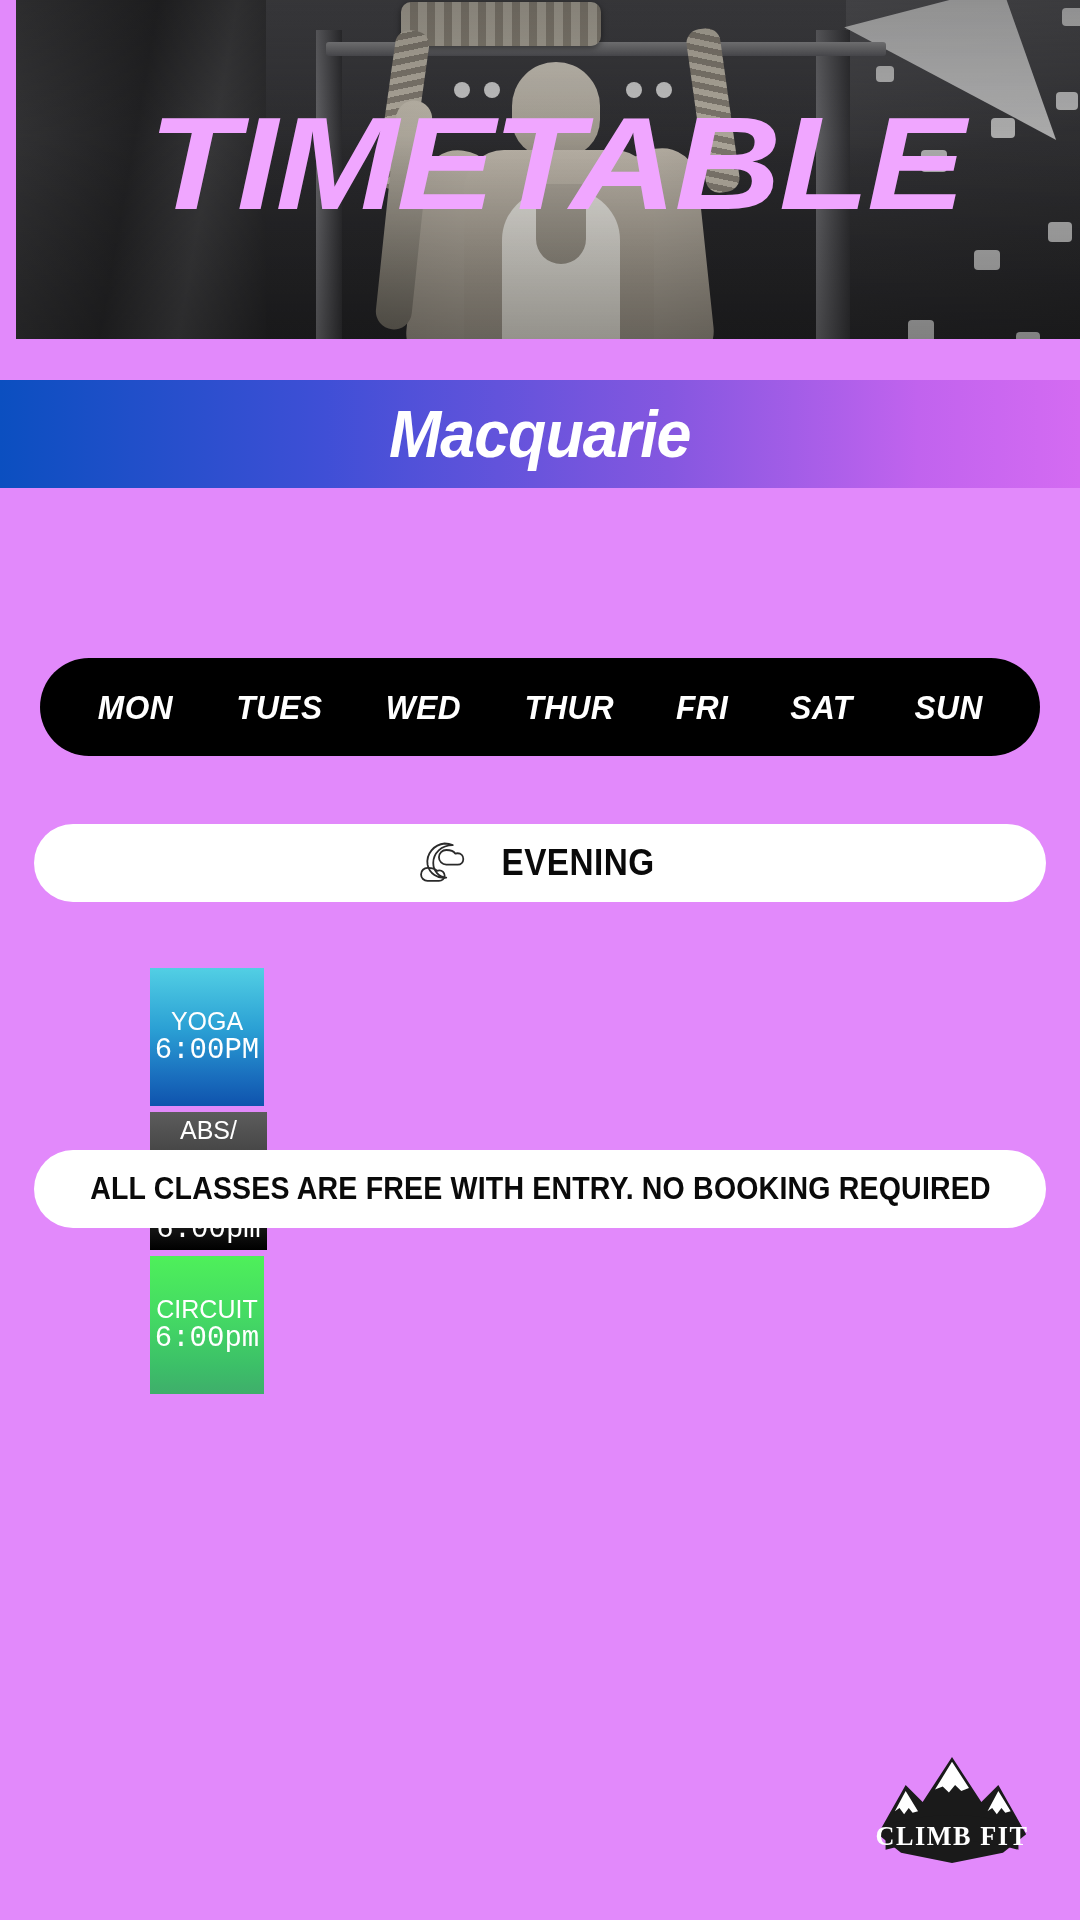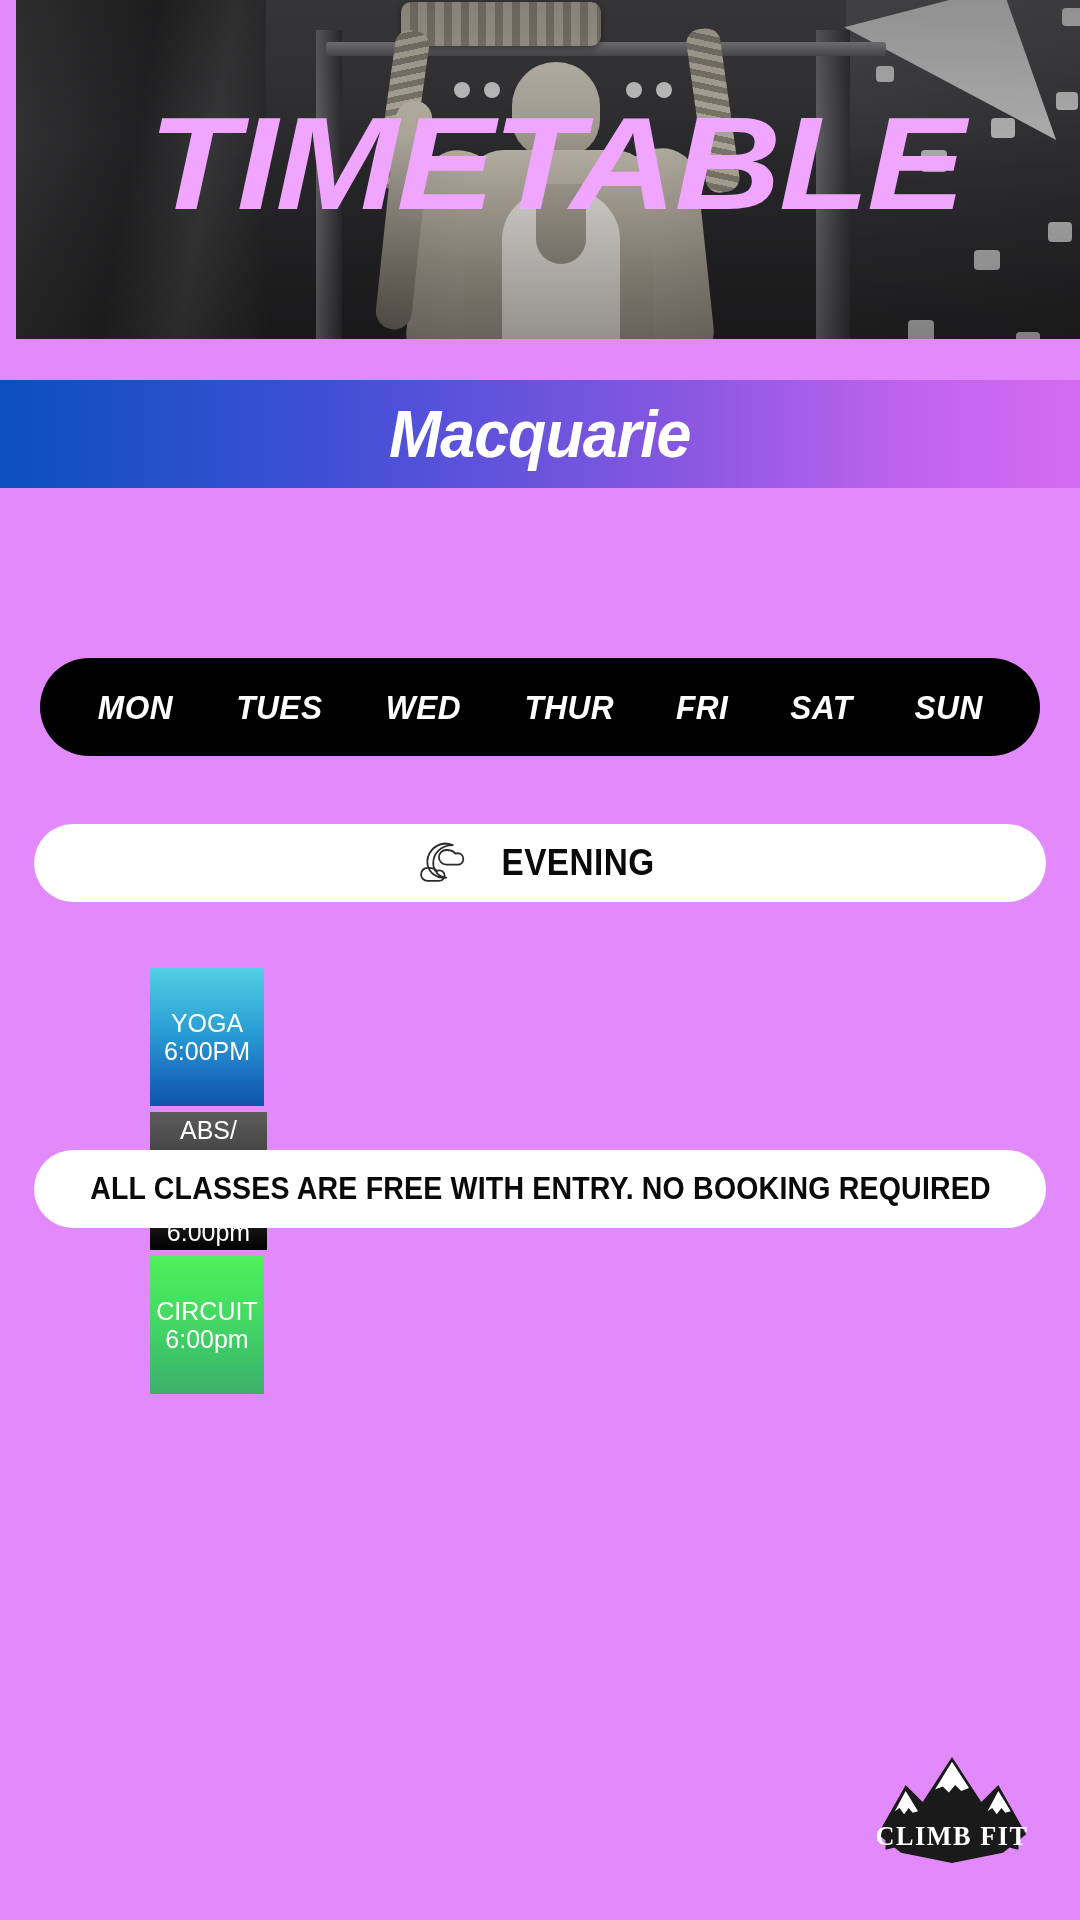--- a/index.html
+++ b/index.html
@@ -118,21 +118,21 @@
   }
 
   
   .cards { position:absolute; left:150px; top:786px; display:flex; gap:6px; }
   .card {
     width:114px; height:138px; display:flex; flex-direction:column;
     align-items:center; justify-content:center; text-align:center;
     color:#ffffff; padding:4px 2px;
   }
   .card-title { font-size:25px; font-weight:400; line-height:1.12; }
-  .card-time { font-size:25px; font-weight:400; line-height:1.12; }
+  .card-time { font-size:29px; font-weight:400; line-height:1.12;font-family:Liberation Mono, monospace; }
   .card.yoga    { background:linear-gradient(180deg,#52cfe4 0%,#2a9fd4 45%,#1a6fbe 78%,#0f53ad 100%); }
   .card.abscore { background:linear-gradient(180deg,#5c5c5c 0%,#3a3a3a 45%,#1b1b1b 80%,#000000 100%); width:117px;justify-content:space-between; }
   .card.circuit { background:linear-gradient(180deg,#4ef05a 0%,#44d964 45%,#3cbf68 80%,#3fae6b 100%);align-items:center; }
 
   
   .notice {
     position:absolute; left:34px; top:1668px; width:1012px; height:78px;
     background:#ffffff; border-radius:39px;
     display:flex; align-items:center; justify-content:center;
   }

